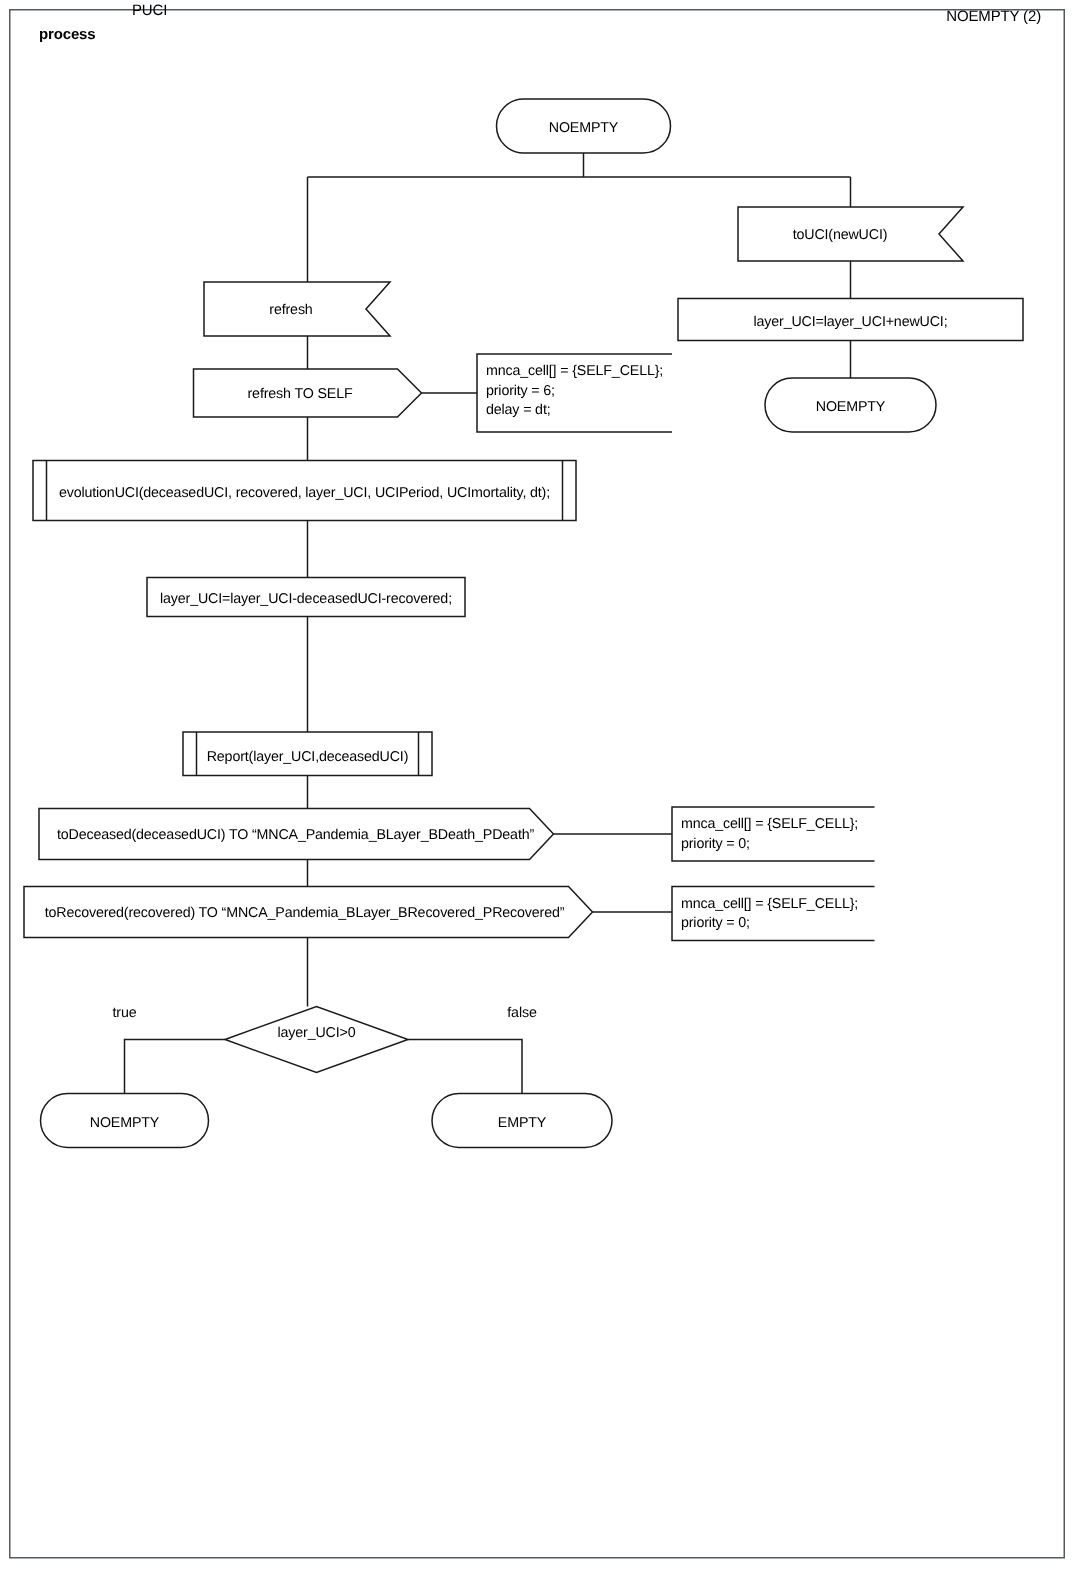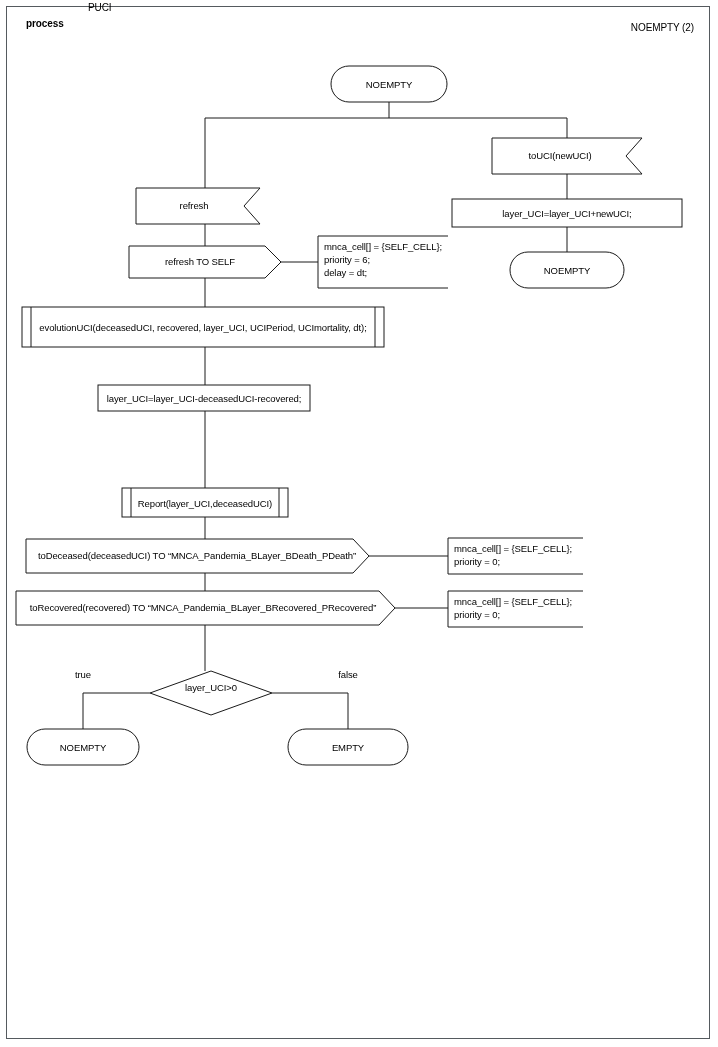--- a/index.html
+++ b/index.html
@@ -29,21 +29,21 @@
   }
   .hdr {
     position: absolute;
     font-size: 10px;
     color: #000;
     white-space: nowrap;
     letter-spacing: -0.1px;
   }
   .hdr-process { left: 26px; top: 18px; font-weight: bold; }
   .hdr-name    { left: 88px; top: 2px; }
-  .hdr-right   { right: 24px; top: 22px; text-align: center; }
+  .hdr-right   { right: 24px; top: 6px; text-align: center; }
 
   
   svg.flow {
     position: absolute;
     left: 0; top: 0;
     width: 718px;
     height: 1047px;
   }
   svg.flow text {
     font-family: "Liberation Sans", sans-serif;

